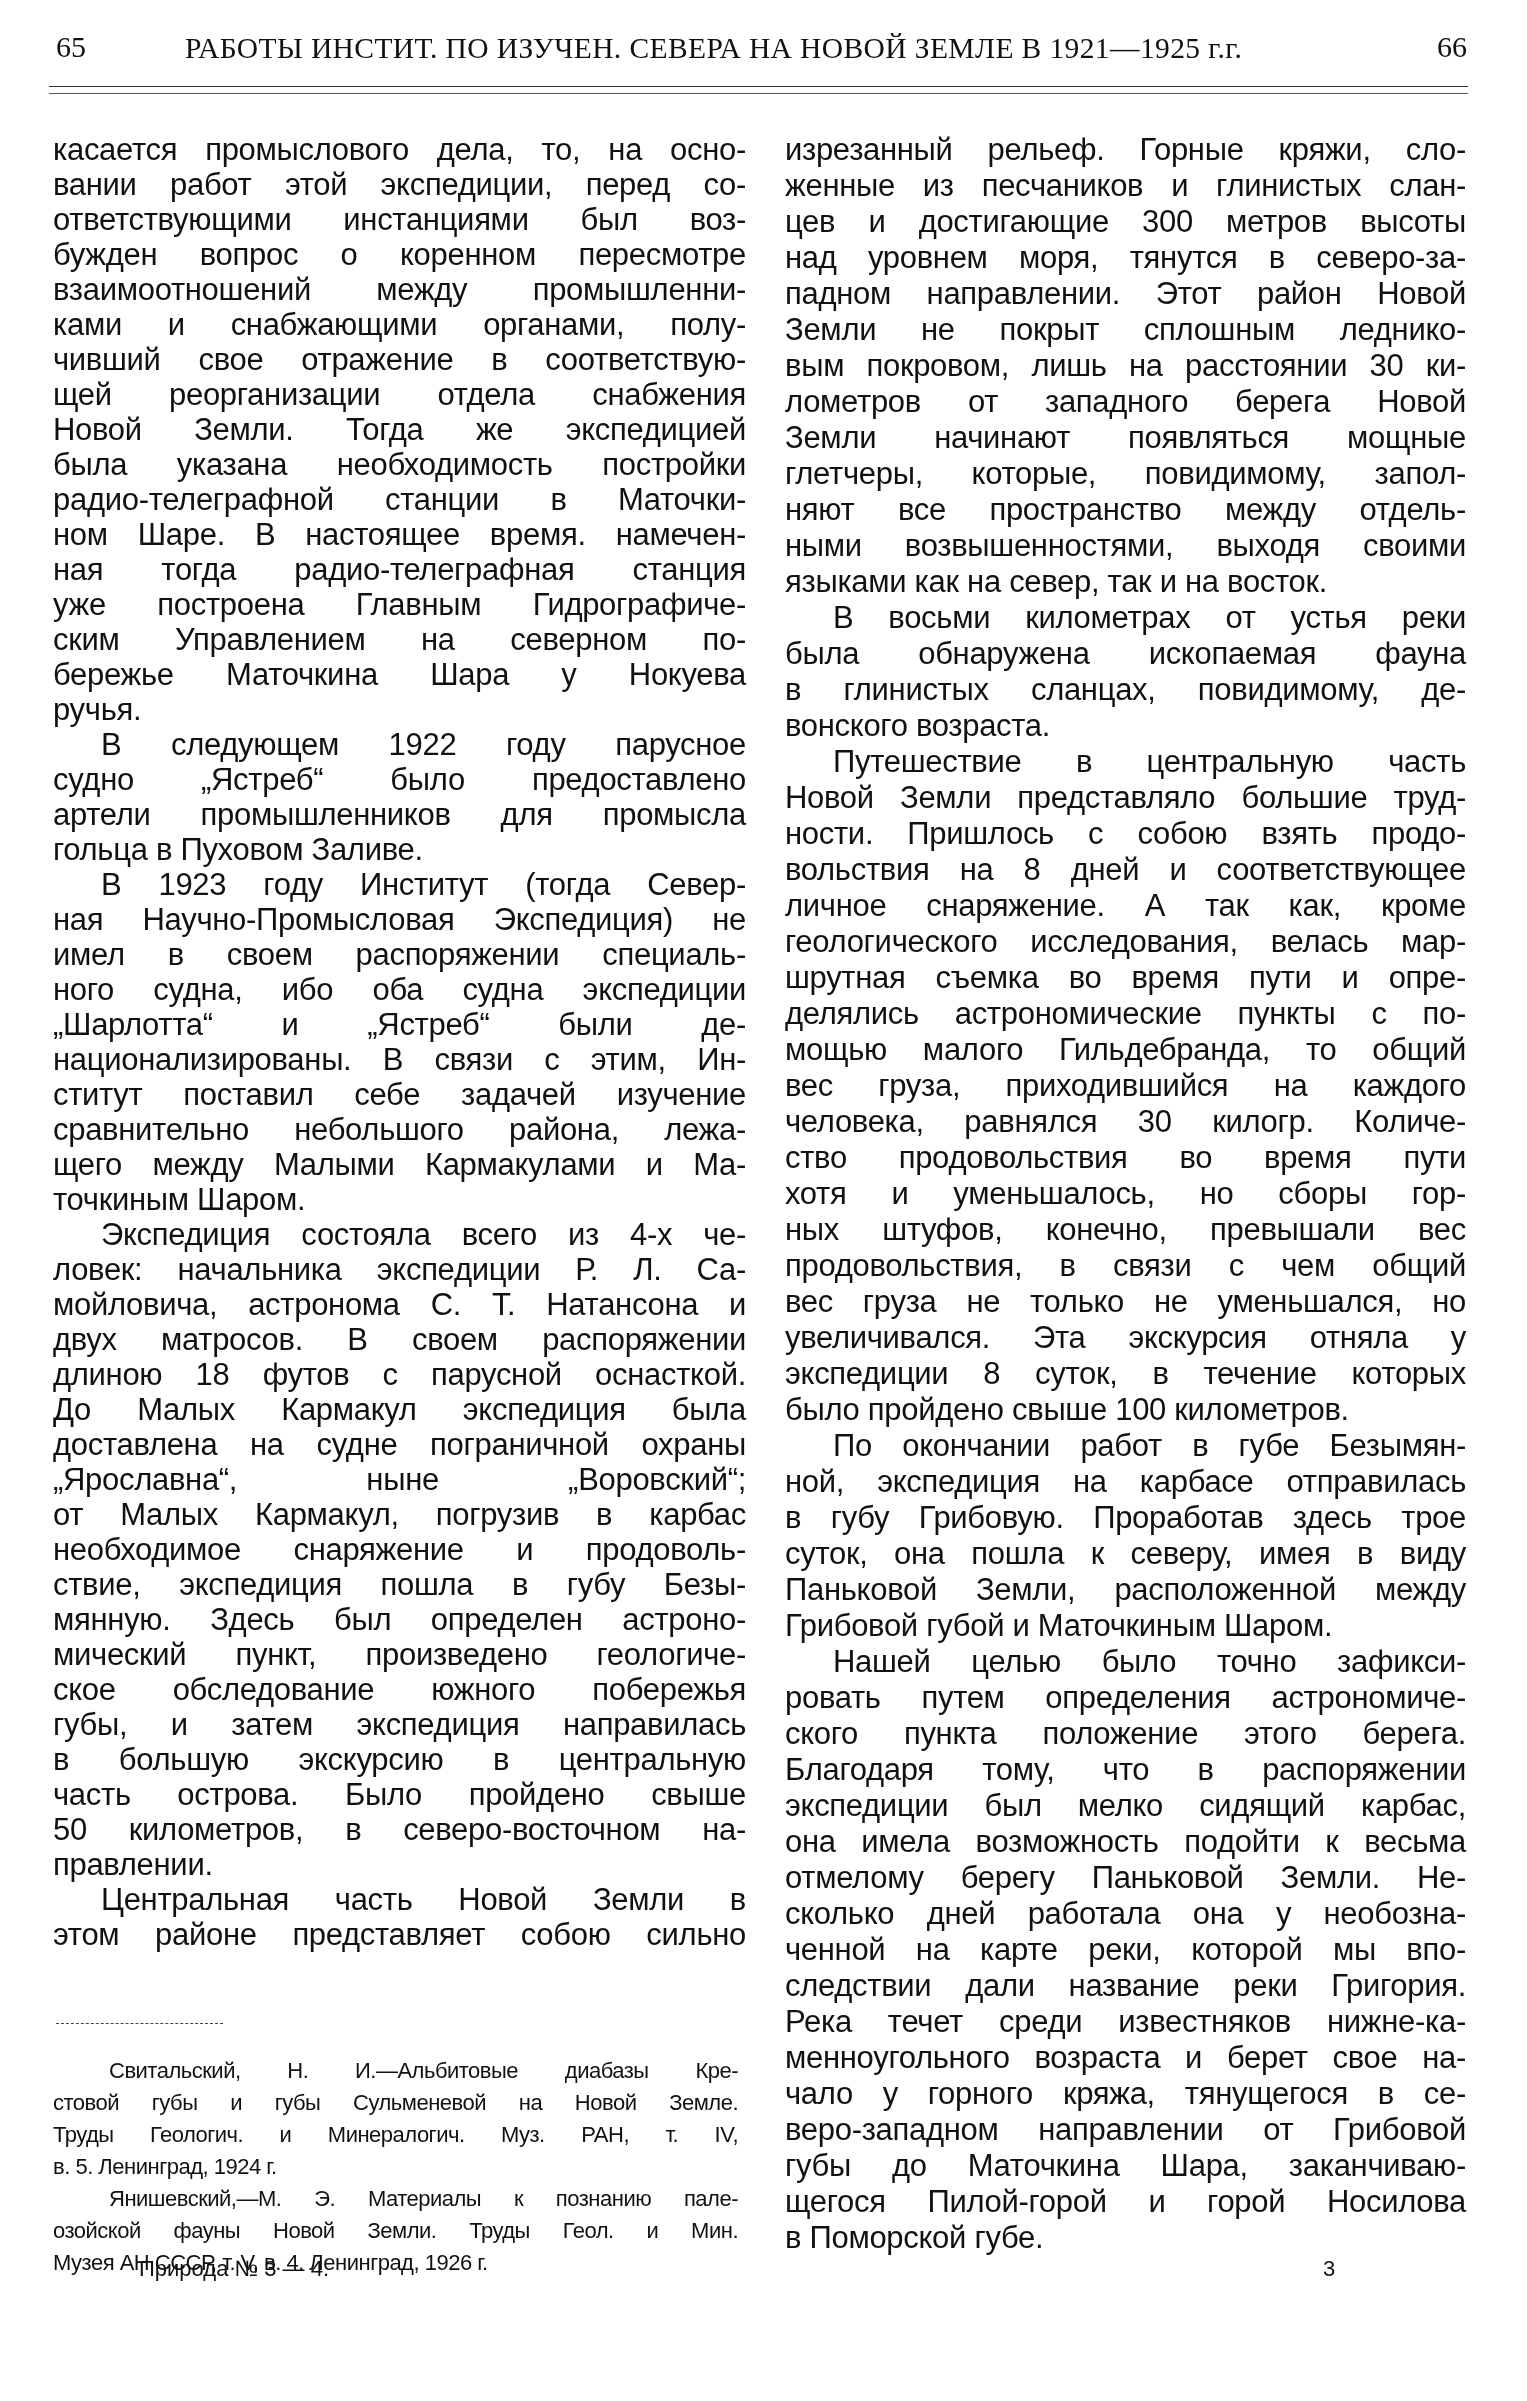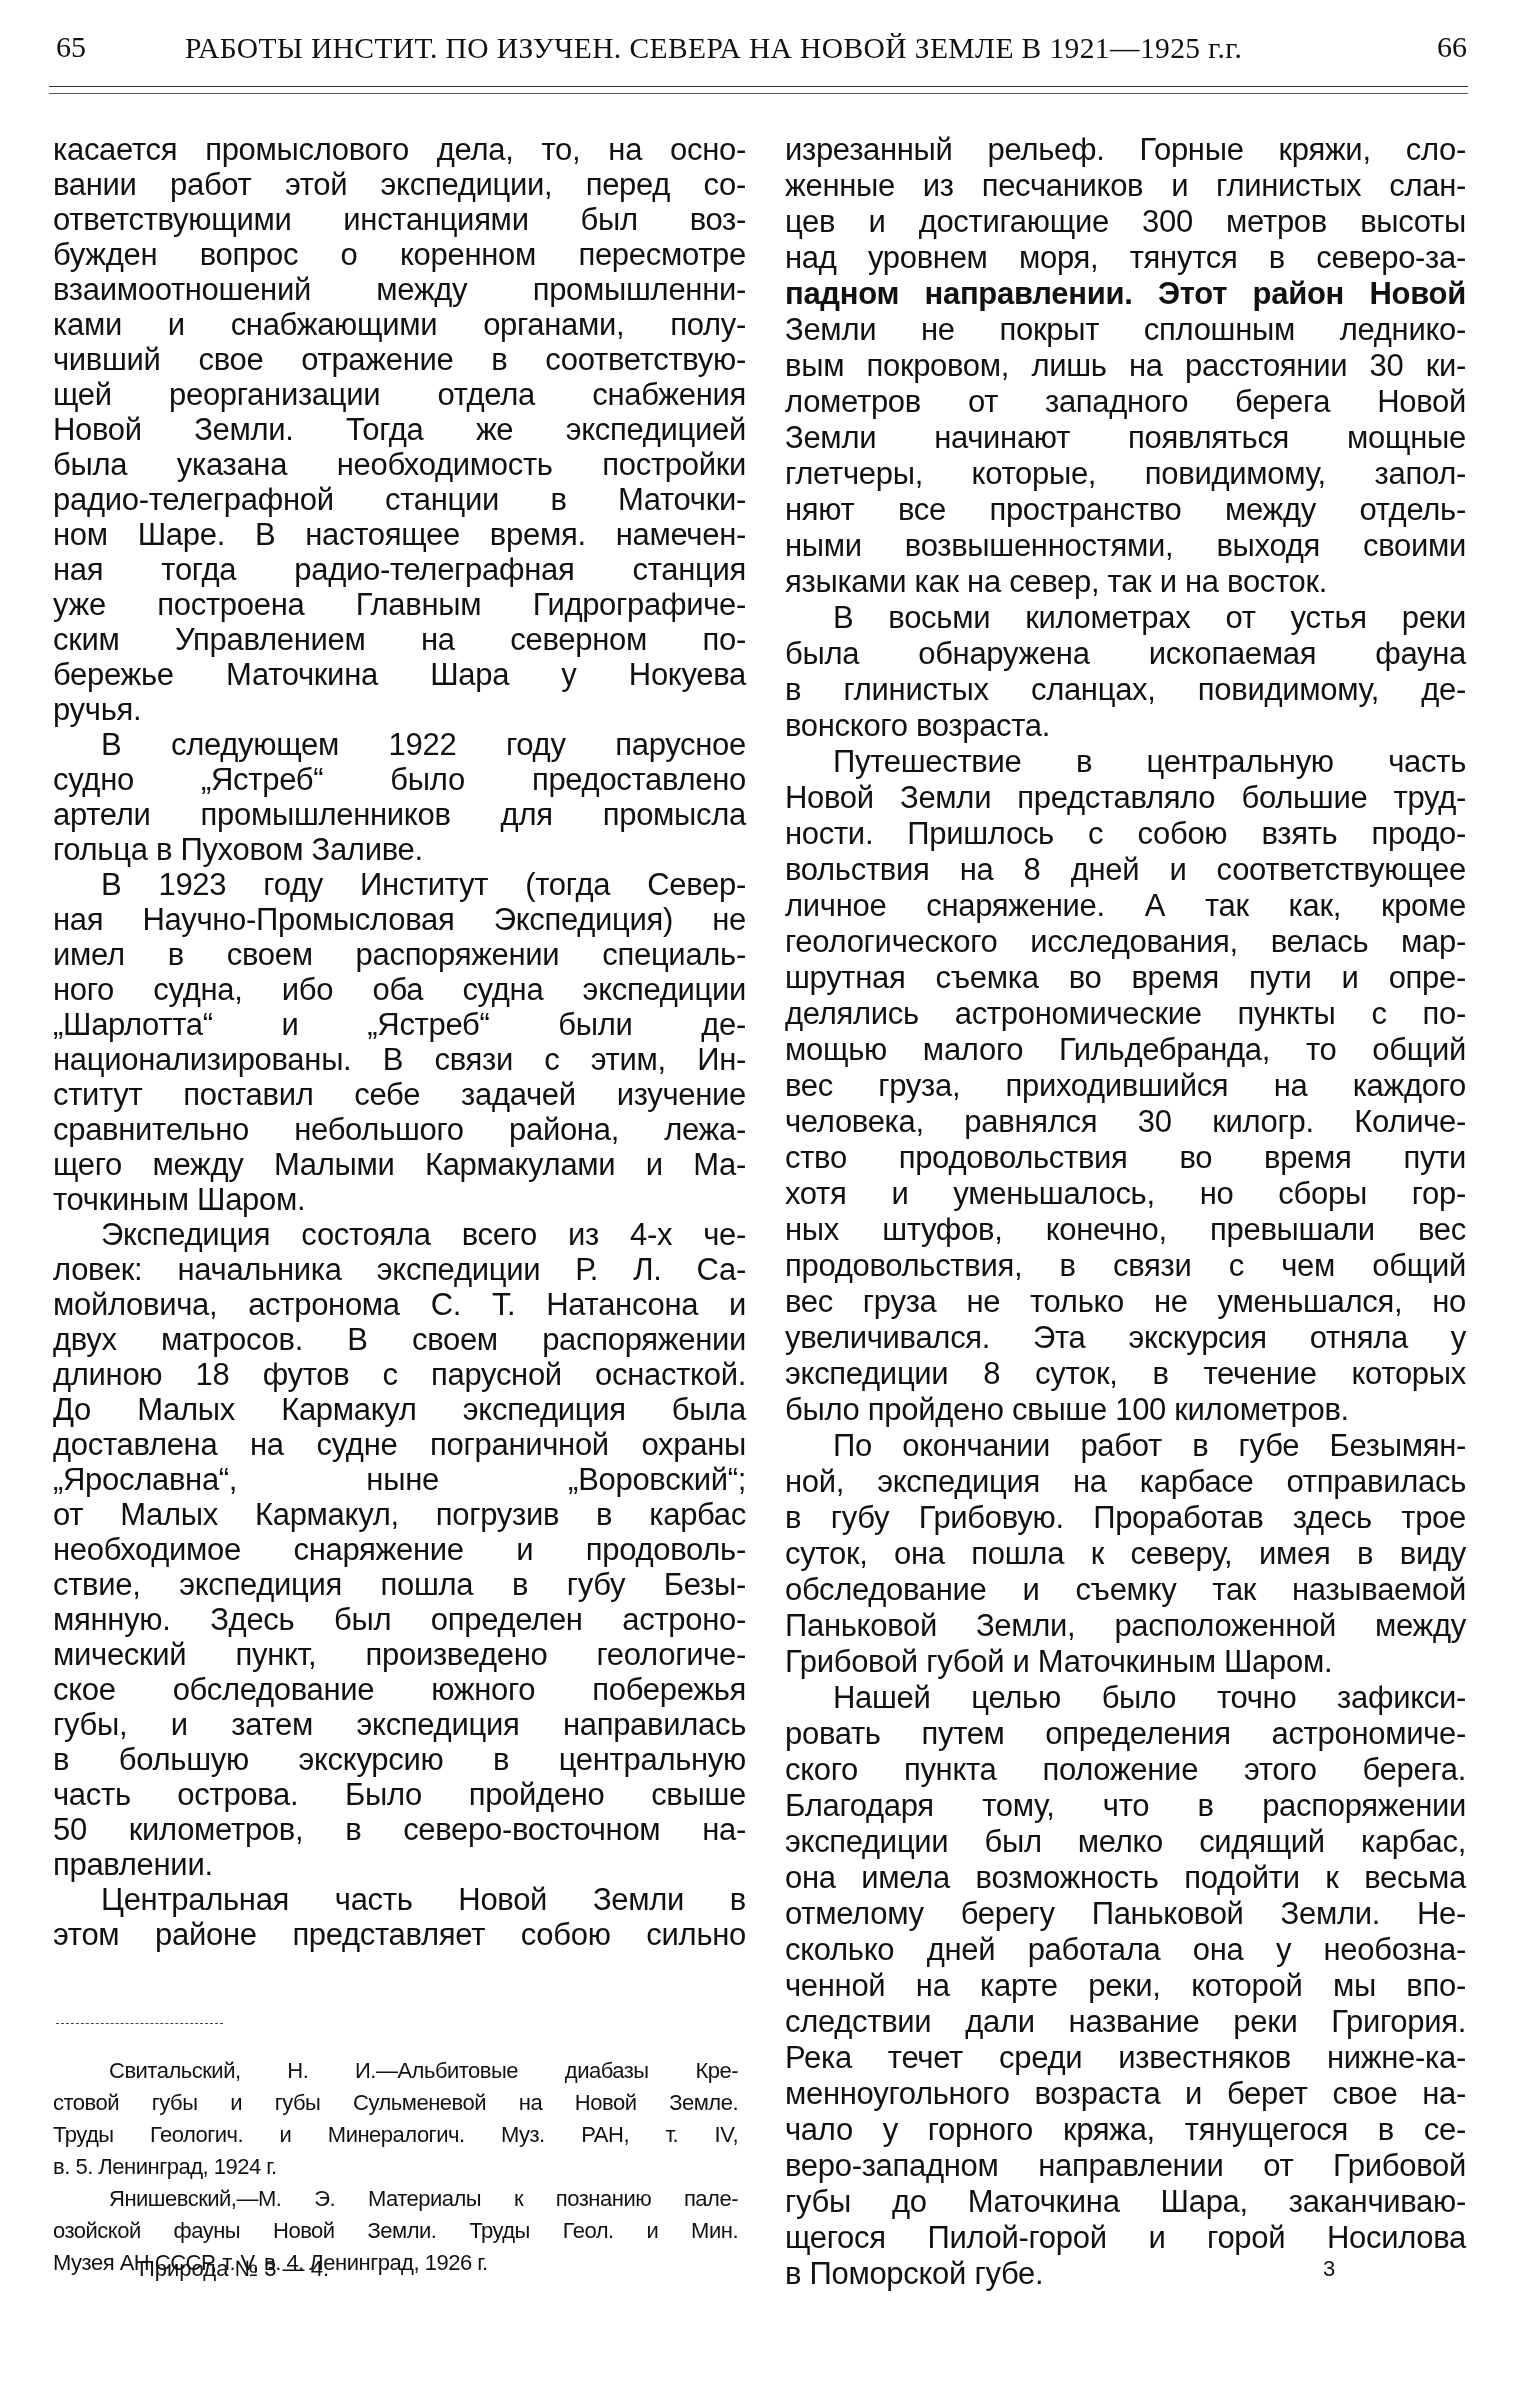--- a/index.html
+++ b/index.html
@@ -96,21 +96,21 @@
     <span class="line" style="line-height: 35px; height: 35px;">50 километров, в северо-восточном на-</span>
     <span class="line last" style="line-height: 35px; height: 35px;">правлении.</span>
     <span class="line indent" style="line-height: 35px; height: 35px;">Центральная часть Новой Земли в</span>
     <span class="line" style="line-height: 35px; height: 35px;">этом районе представляет собою сильно</span>
   </div>
 <div class="col col-right" id="col-right">
     <span class="line" style="line-height: 36px; height: 36px;">изрезанный рельеф. Горные кряжи, сло-</span>
     <span class="line" style="line-height: 36px; height: 36px;">женные из песчаников и глинистых слан-</span>
     <span class="line" style="line-height: 36px; height: 36px;">цев и достигающие 300 метров высоты</span>
     <span class="line" style="line-height: 36px; height: 36px;">над уровнем моря, тянутся в северо-за-</span>
-    <span class="line" style="line-height: 36px; height: 36px; font-weight: bold;">падном направлении. Этот район Новой</span>
+    <span class="line" style="line-height: 36px; height: 36px;">падном направлении. Этот район Новой</span>
     <span class="line" style="line-height: 36px; height: 36px;">Земли не покрыт сплошным леднико-</span>
     <span class="line" style="line-height: 36px; height: 36px;">вым покровом, лишь на расстоянии 30 ки-</span>
     <span class="line" style="line-height: 36px; height: 36px;">лометров от западного берега Новой</span>
     <span class="line" style="line-height: 36px; height: 36px;">Земли начинают появляться мощные</span>
     <span class="line" style="line-height: 36px; height: 36px;">глетчеры, которые, повидимому, запол-</span>
     <span class="line" style="line-height: 36px; height: 36px;">няют все пространство между отдель-</span>
     <span class="line" style="line-height: 36px; height: 36px;">ными возвышенностями, выходя своими</span>
     <span class="line last" style="line-height: 36px; height: 36px;">языками как на север, так и на восток.</span>
     <span class="line indent" style="line-height: 36px; height: 36px;">В восьми километрах от устья реки</span>
     <span class="line" style="line-height: 36px; height: 36px;">была обнаружена ископаемая фауна</span>
@@ -132,21 +132,20 @@
     <span class="line" style="line-height: 36px; height: 36px;">ных штуфов, конечно, превышали вес</span>
     <span class="line" style="line-height: 36px; height: 36px;">продовольствия, в связи с чем общий</span>
     <span class="line" style="line-height: 36px; height: 36px;">вес груза не только не уменьшался, но</span>
     <span class="line" style="line-height: 36px; height: 36px;">увеличивался. Эта экскурсия отняла у</span>
     <span class="line" style="line-height: 36px; height: 36px;">экспедиции 8 суток, в течение которых</span>
     <span class="line last" style="line-height: 36px; height: 36px;">было пройдено свыше 100 километров.</span>
     <span class="line indent" style="line-height: 36px; height: 36px;">По окончании работ в губе Безымян-</span>
     <span class="line" style="line-height: 36px; height: 36px;">ной, экспедиция на карбасе отправилась</span>
     <span class="line" style="line-height: 36px; height: 36px;">в губу Грибовую. Проработав здесь трое</span>
     <span class="line" style="line-height: 36px; height: 36px;">суток, она пошла к северу, имея в виду</span>
-    <span class="line" style="line-height: 36px; height: 36px;">обследование и съемку так называемой</span>
     <span class="line" style="line-height: 36px; height: 36px;">Паньковой Земли, расположенной между</span>
     <span class="line last" style="line-height: 36px; height: 36px;">Грибовой губой и Маточкиным Шаром.</span>
     <span class="line indent" style="line-height: 36px; height: 36px;">Нашей целью было точно зафикси-</span>
     <span class="line" style="line-height: 36px; height: 36px;">ровать путем определения астрономиче-</span>
     <span class="line" style="line-height: 36px; height: 36px;">ского пункта положение этого берега.</span>
     <span class="line" style="line-height: 36px; height: 36px;">Благодаря тому, что в распоряжении</span>
     <span class="line" style="line-height: 36px; height: 36px;">экспедиции был мелко сидящий карбас,</span>
     <span class="line" style="line-height: 36px; height: 36px;">она имела возможность подойти к весьма</span>
     <span class="line" style="line-height: 36px; height: 36px;">отмелому берегу Паньковой Земли. Не-</span>
     <span class="line" style="line-height: 36px; height: 36px;">сколько дней работала она у необозна-</span>

